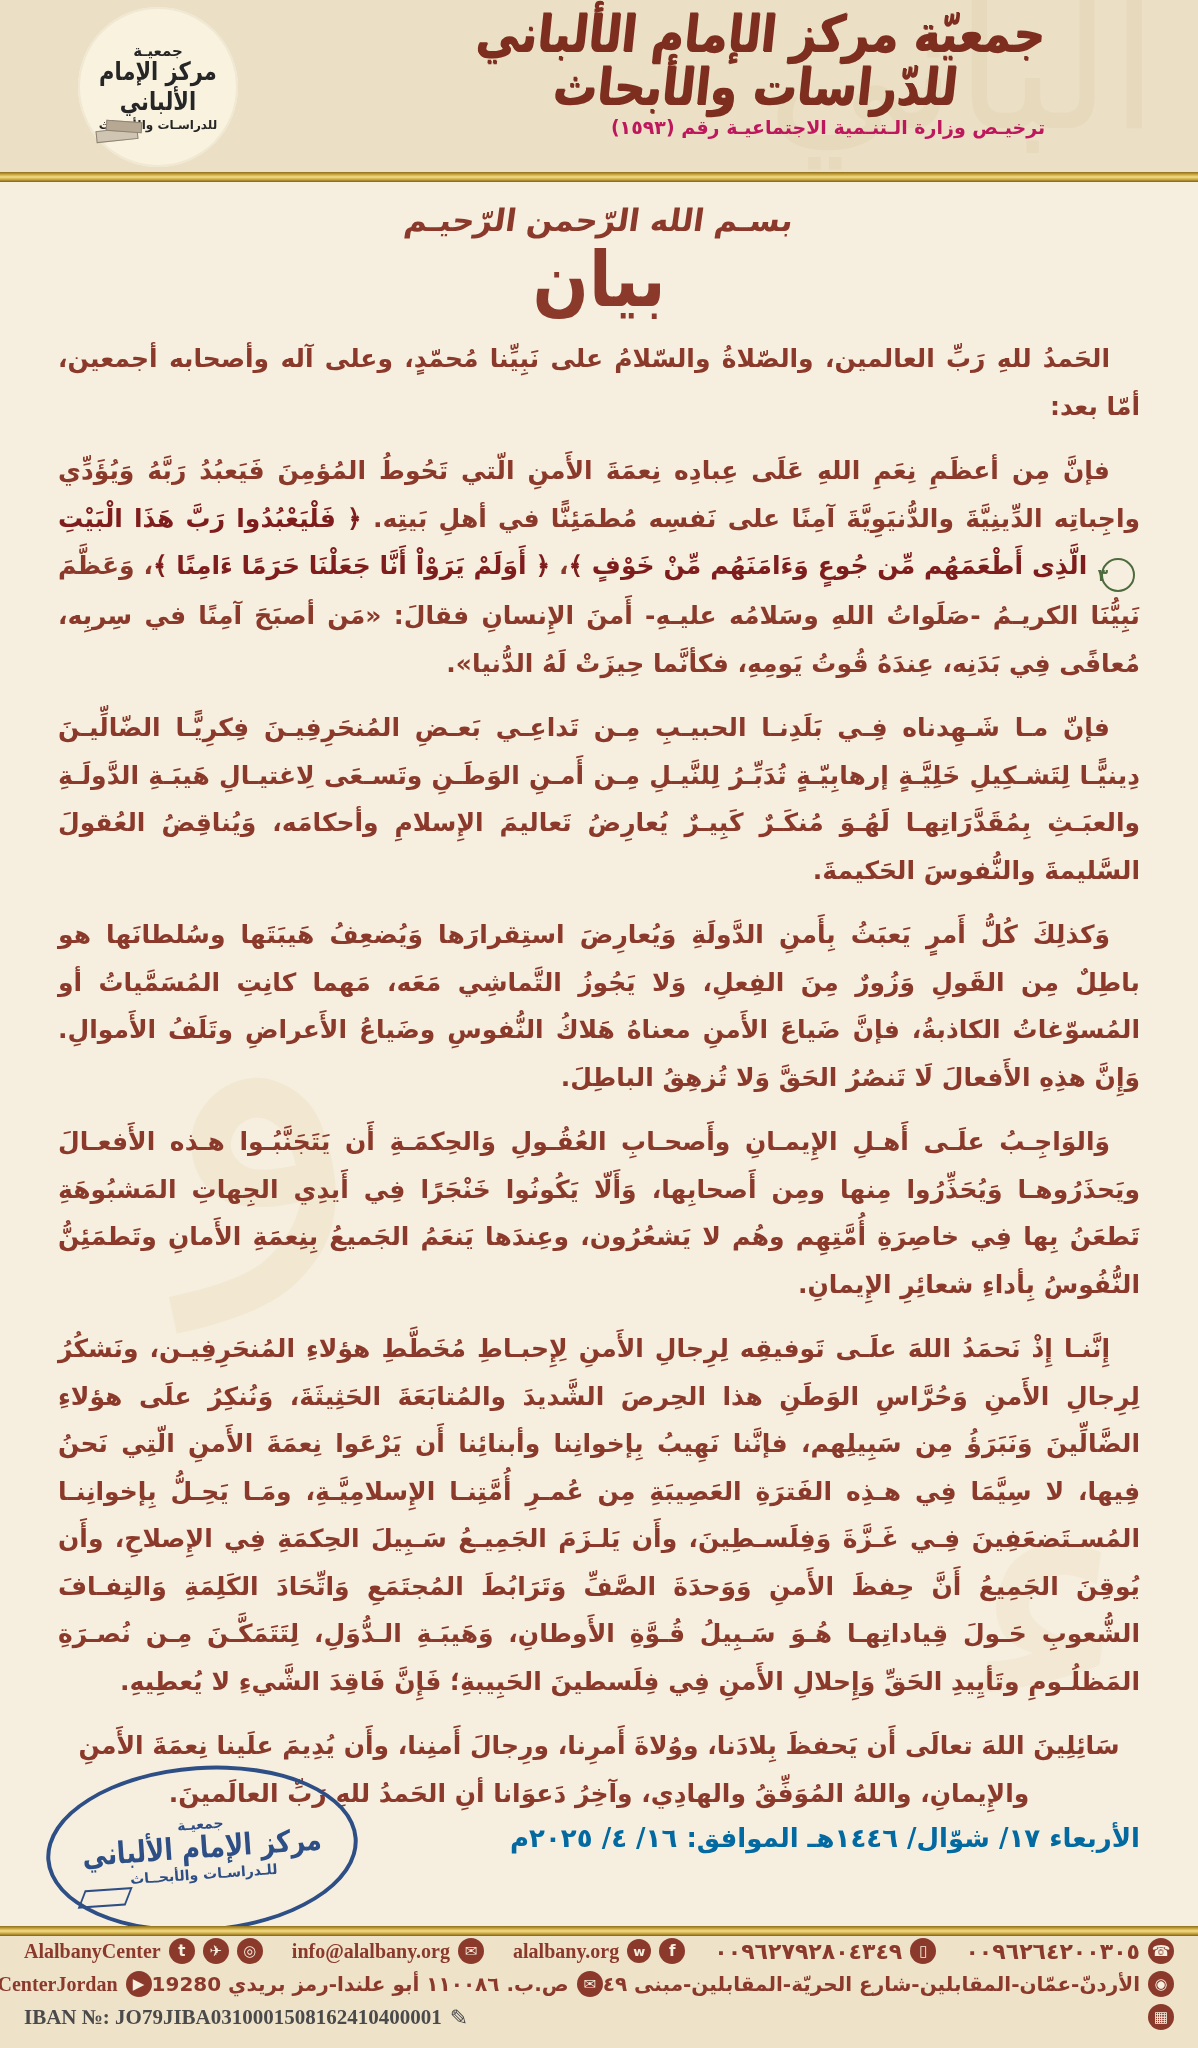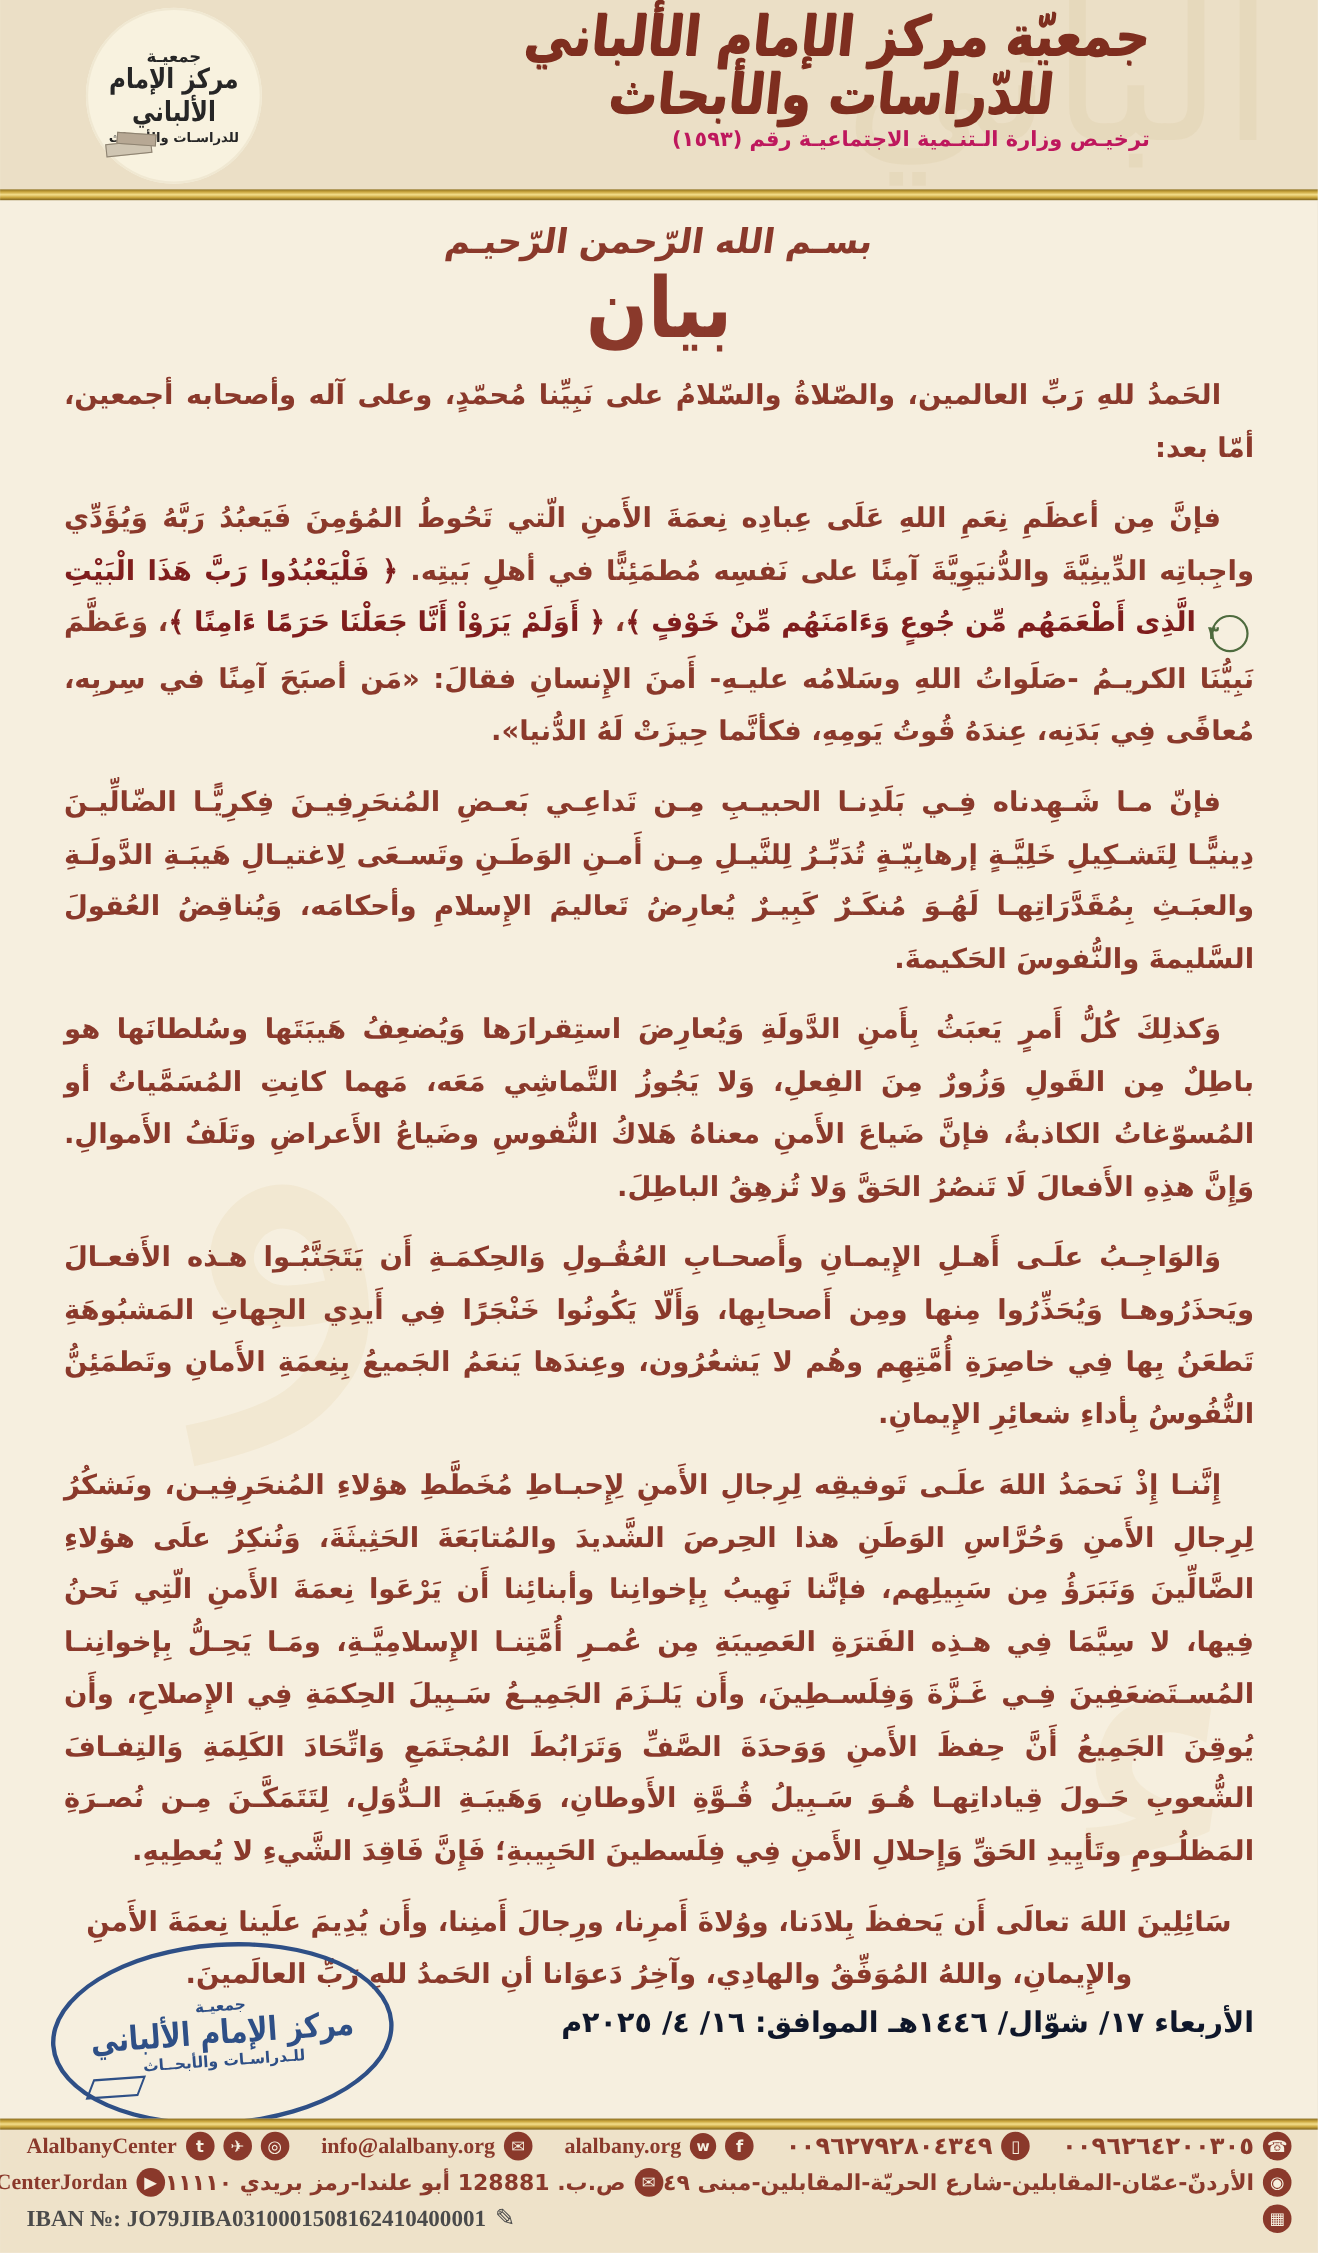--- a/index.html
+++ b/index.html
@@ -38,21 +38,21 @@
   .doc-title{position:relative;text-align:center;font-size:66px;font-weight:bold;color:#8a392b;
     margin:2px 0 16px;transform:scaleY(1.15);}
   .para{position:relative;font-size:25px;line-height:1.9;font-weight:bold;color:#8a392b;
     text-align:justify;margin:0 0 17px;text-indent:30px;}
   .para.closing{text-align:center;text-indent:0;margin-bottom:6px;}
   .seg-text{color:#8a392b;text-align:center;}
   .seg-quran{color:#7f1d1d;}
   .ayah-circle{display:inline-flex;width:30px;height:30px;border:2px solid #4e6b3e;border-radius:50%;
     align-items:center;justify-content:center;font-size:17px;color:#4e6b3e;margin:0 5px;vertical-align:-7px;}
   .date-line{position:relative;text-align:right;padding-left:60px;font-size:26px;font-weight:bold;
-    color:#0f172a;margin-top:6px;}
+    color:#0369a1;margin-top:6px;}
 
   
   .stamp{position:absolute;left:46px;top:1766px;width:304px;height:158px;border:4px solid #2e4f86;
     border-radius:50%;transform:rotate(-4deg);display:flex;flex-direction:column;align-items:center;
     justify-content:center;gap:1px;color:#2e4f86;background:transparent;}
   .stamp .s-top{font-size:14px;font-weight:bold;letter-spacing:2px;}
   .stamp .s-mid{font-size:25px;font-weight:bold;transform:scaleY(1.2);}
   .stamp .s-bot{font-size:14px;font-weight:bold;letter-spacing:1px;margin-top:3px;}
   .stamp .s-book{position:absolute;bottom:28px;left:28px;width:44px;height:14px;border:2px solid #2e4f86;
     transform:skewX(-25deg);background:transparent;}
@@ -148,21 +148,21 @@
         </div>
       </div>
 
       <div class="f-row">
         <div class="f-item">
           <span class="fi">◉</span>
           <span>الأردنّ-عمّان-المقابلين-شارع الحريّة-المقابلين-مبنى ٤٩</span>
         </div>
         <div class="f-item">
           <span class="fi">✉</span>
-          <span>ص.ب. 128881 أبو علندا-رمز بريدي ١١١١٠</span>
+          <span>ص.ب. ١١٠٠٨٦ أبو علندا-رمز بريدي 19280</span>
         </div>
         <div class="f-item">
           <span class="fi">▶</span>
           <span class="ltr">AlalbanyCenterJordan</span>
         </div>
       </div>
 
       <div class="f-row">
         <div class="f-item">
           <span class="fi">▦</span>

